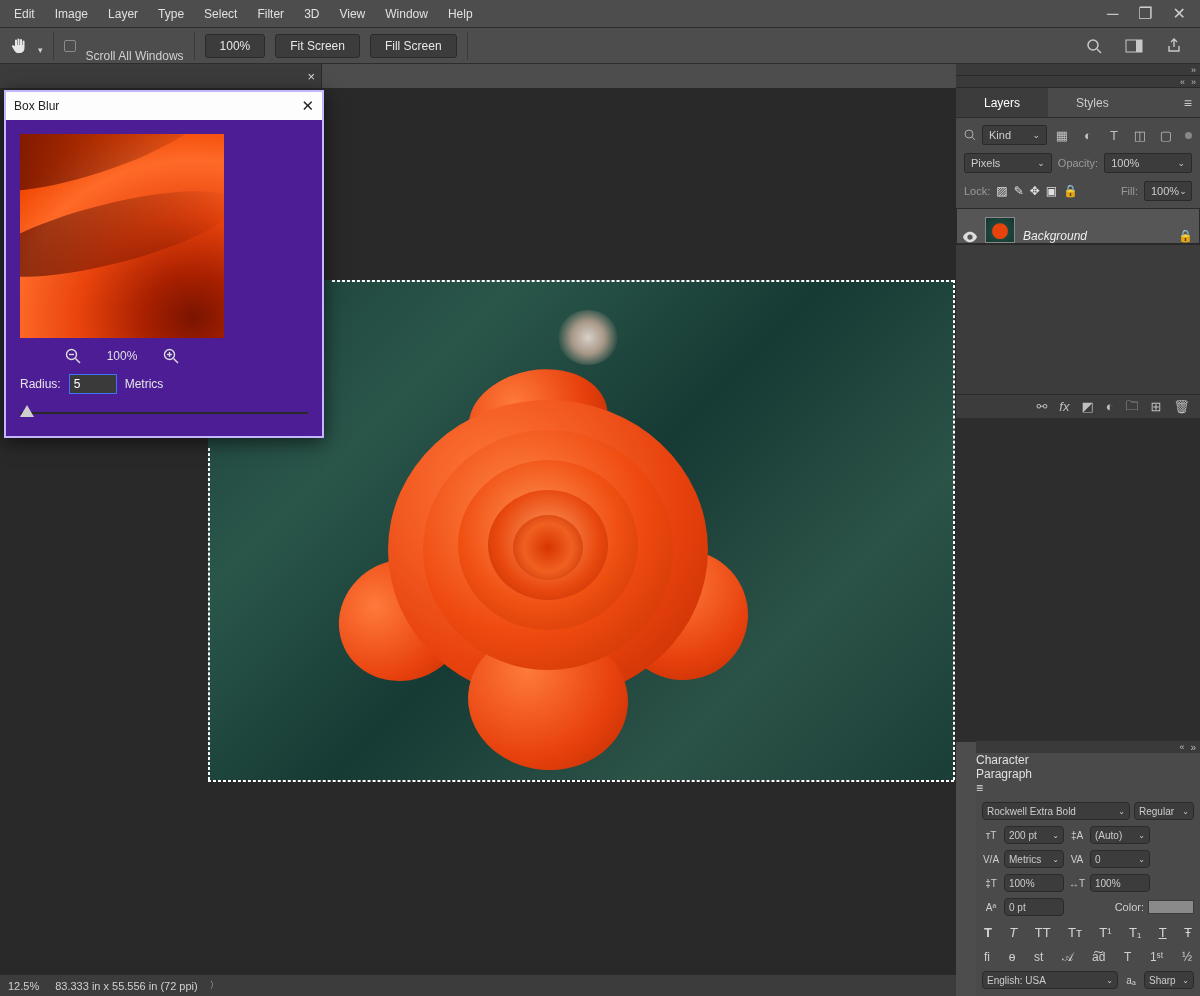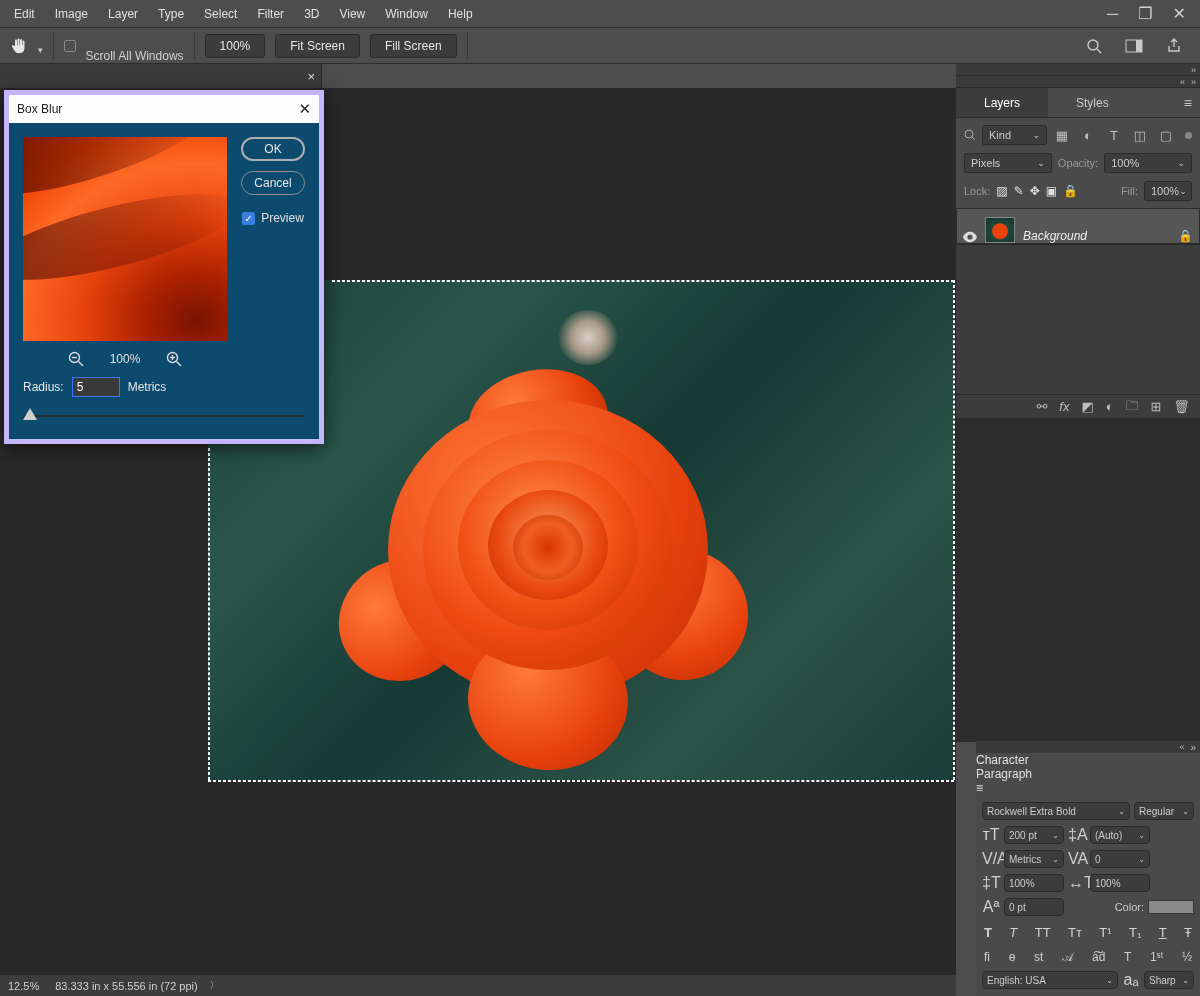--- a/index.html
+++ b/index.html
@@ -80,38 +80,38 @@
   .layers-foot .ic{font-size:13px;}
   .dark-gap{height:324px;background:#2d2d2d;}
   
   
   .charpanel{position:absolute;bottom:0;left:20px;width:224px;background:#4a4a4a;}
   .char-collapse{height:12px;background:#3a3a3a;display:flex;justify-content:flex-end;align-items:center;padding-right:4px;font-size:9px;color:#bbb;}
   .char-collapse::before{content:"«";margin-right:6px;}
   .char-collapse .x{font-size:10px;}
   .char-body{padding:6px;display:flex;flex-direction:column;gap:4px;background:#4a4a4a;}
   .char-row{display:flex;align-items:center;gap:4px;height:20px;}
-  .ic-sm{width:18px;text-align:center;color:#cfcfcf;font-size:16px;}
+  .ic-sm{width:18px;text-align:center;color:#cfcfcf;font-size:10px;}
   .field{height:18px;background:#3c3c3c;border:1px solid #2a2a2a;display:flex;align-items:center;justify-content:space-between;padding:0 4px;font-size:10px;color:#ccc;border-radius:4px;}
   .field .v{font-size:8px;}
   .f1{width:60px;}
   .f2{width:60px;}
   .fw{flex:1;}
   .clr-lbl{color:#ccc;font-size:11px;}
   .swatch{width:46px;height:14px;background:#8a8a8a;border:1px solid #3a3a3a;}
   .typerow{display:flex;justify-content:space-between;padding:4px 2px;color:#d4d4d4;}
   .typerow span{font-size:13px;}
   .ot-row{display:flex;justify-content:space-between;padding:2px 2px;color:#cfcfcf;font-size:12px;}
   
   
   .status{position:absolute;left:0;bottom:0;width:956px;height:22px;background:#3c3c3c;border-top:1px solid #2a2a2a;display:flex;align-items:center;gap:16px;padding:0 8px;color:#d0d0d0;font-size:11px;}
   .status .chev{font-size:9px;margin-left:-4px;}
   
   
-  .dialog{position:absolute;top:90px;left:4px;width:320px;background:#0c4a6e;border:5px solid #c4b5fd;box-shadow:0 4px 18px rgba(0,0,0,.6);}
+  .dialog{position:absolute;top:90px;left:4px;width:320px;background:#4c1d95;border:2px solid #c4b5fd;box-shadow:0 4px 18px rgba(0,0,0,.6);}
   .dlg-title{height:28px;background:#fdfdfd;color:#222;display:flex;align-items:center;justify-content:space-between;padding:0 8px;font-size:12px;}
   .dlg-title .x{font-size:15px;cursor:default;}
   .dlg-body{display:flex;padding:14px 14px 10px 14px;gap:14px;}
   .preview{width:204px;}
   .preview-img{width:204px;height:204px;background:radial-gradient(ellipse 160% 140% at 85% 90%,#7a1400 0%,#a82000 15%,#e8430c 35%,#ff6a28 55%,#ef4500 70%,#c62a00 100%);position:relative;overflow:hidden;}
   .preview-img::before{content:"";position:absolute;top:-30px;left:-60px;width:260px;height:70px;border-radius:50%;background:linear-gradient(100deg,rgba(80,8,0,.85),rgba(80,8,0,0));transform:rotate(-18deg);}
   .preview-img::after{content:"";position:absolute;top:70px;left:-40px;width:260px;height:60px;border-radius:50%;background:linear-gradient(95deg,rgba(70,6,0,.7),rgba(70,6,0,0));transform:rotate(-14deg);}
   .zoom-row{display:flex;align-items:center;justify-content:center;gap:26px;margin-top:10px;color:#e0e0e0;font-size:12px;}
   .dlg-right{display:flex;flex-direction:column;gap:10px;width:70px;align-items:center;}
   .dlg-btn{width:64px;height:24px;border:1px solid #8d8d8d;border-radius:12px;background:transparent;color:#e6e6e6;display:flex;align-items:center;justify-content:center;cursor:default;}
@@ -402,28 +402,20 @@
           </svg>
         <span>100%</span>
         <svg width="16" height="16" viewBox="0 0 16 16">
             <circle cx="6.5" cy="6.5" r="5" fill="none" stroke="#ddd" stroke-width="1.4"></circle>
             <line x1="4" y1="6.5" x2="9" y2="6.5" stroke="#ddd" stroke-width="1.4"></line>
             <line x1="6.5" y1="4" x2="6.5" y2="9" stroke="#ddd" stroke-width="1.4"></line>
             <line x1="10.5" y1="10.5" x2="15" y2="15" stroke="#ddd" stroke-width="1.4"></line>
           </svg>
       </div>
     </div>
-    <div class="dlg-right">
-      <div class="dlg-btn ok">OK</div>
-      <div class="dlg-btn">Cancel</div>
-      <div class="dlg-chk">
-        <div class="box">✓</div>
-        <span>Preview</span>
-      </div>
-    </div>
   </div>
   <div class="radius-row">
     <span>Radius:</span>
     <input class="radius-input" value="5" style="">
     <span>Metrics</span>
   </div>
   <div class="slider">
     <div class="track"></div>
     <div class="thumb-s"></div>
   </div>

